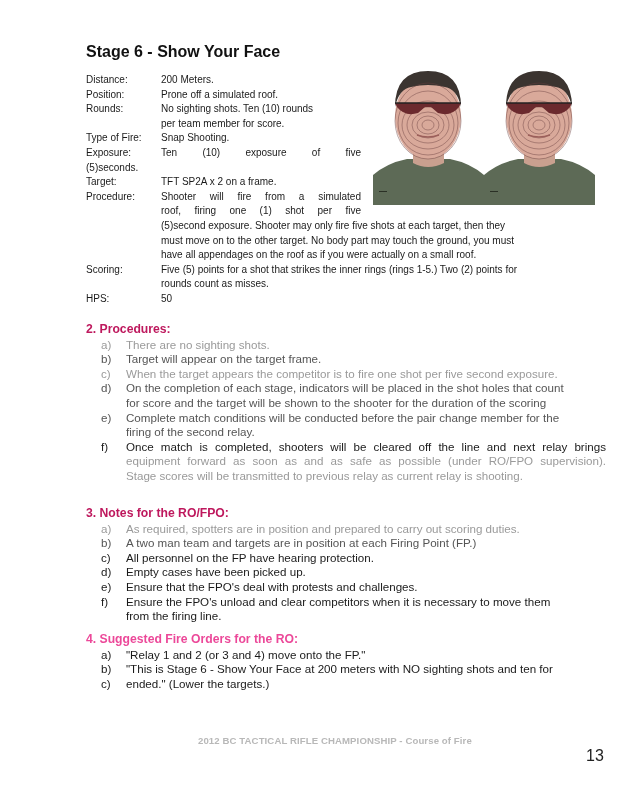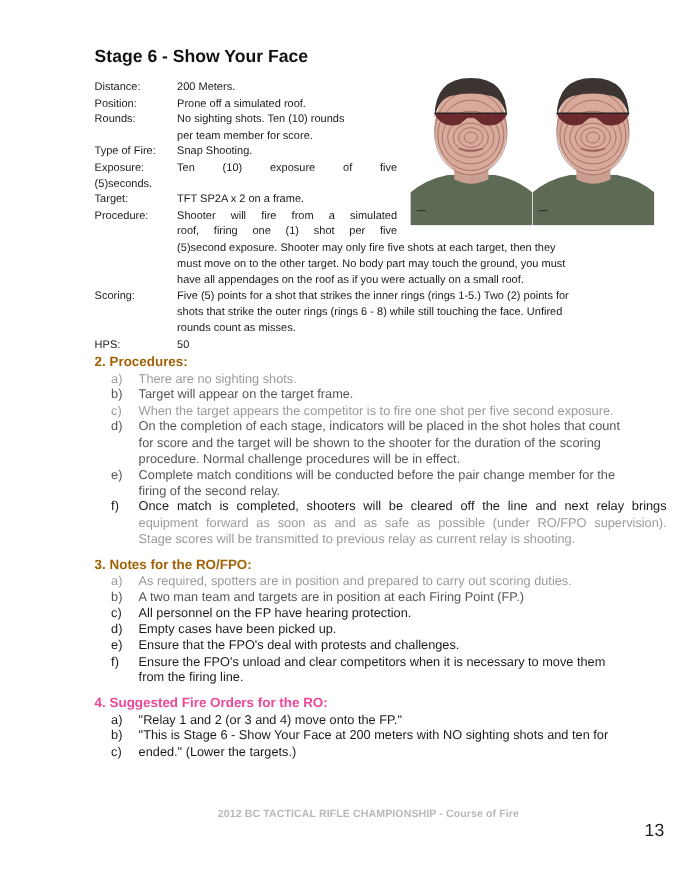--- a/index.html
+++ b/index.html
@@ -10,21 +10,21 @@
   .fields { position:absolute; left:86px; top:73px; width:520px; font-size:10px; line-height:14.6px; }
   .row { position:relative; }
   .lbl { position:absolute; left:0; top:0; }
   .val { margin-left:75px; }
   .val.narrow { width:200px; text-align:justify; text-align-last:left; }
   .val.narrow.jl { text-align-last:justify; }
   .photos { position:absolute; left:373px; top:63px; width:222px; height:142px; display:flex; }
   .face { width:111px; height:142px; position:relative; overflow:hidden; background:#fff; }
   .face svg { display:block; }
   .section { position:absolute; left:86px; width:520px; font-size:11.6px; line-height:14.6px; }
-  .section h2 { margin:0 0 1px 0; font-size:12.2px; font-weight:bold; color:#a16207; }
+  .section h2 { margin:0 0 1px 0; font-size:12.2px; font-weight:bold; color:#be185d; }
   .item { position:relative; padding-left:40px; }
   .item .mk { position:absolute; left:15px; top:0; }
   .faded { color:#9a9a9a; }
   .mid { color:#555; }
   .footer { position:absolute; left:198px; top:735px; font-size:9.6px; font-weight:bold; color:#b8b8b8; letter-spacing:0.1px; }
   .pageno { position:absolute; left:586px; top:747px; font-size:16px; color:#222; }
   .just { text-align:justify; }
 </style>
 </head>
 <body>
@@ -64,21 +64,20 @@
       <span class="lbl">Procedure:</span>
       <div class="val narrow jl">Shooter will fire from a simulated</div>
       <div class="val narrow jl">roof, firing one (1) shot per five</div>
       <div class="val">(5)second exposure. Shooter may only fire five shots at each target, then they</div>
       <div class="val">must move on to the other target. No body part may touch the ground, you must</div>
       <div class="val">have all appendages on the roof as if you were actually on a small roof.</div>
     </div>
     <div class="row">
       <span class="lbl">Scoring:</span>
       <div class="val">Five (5) points for a shot that strikes the inner rings (rings 1-5.) Two (2) points for</div>
-      <div class="val">shots that strike the outer rings (rings 6 - 8) while still touching the face. Unfired</div>
       <div class="val">rounds count as misses.</div>
     </div>
     <div class="row">
       <span class="lbl">HPS:</span>
       <div class="val">50</div>
     </div>
   </div>
 
   <div class="photos">
     <div class="face">
@@ -138,21 +137,20 @@
       <div>Target will appear on the target frame.</div>
     </div>
     <div class="item faded">
       <span class="mk">c)</span>
       <div>When the target appears the competitor is to fire one shot per five second exposure.</div>
     </div>
     <div class="item mid">
       <span class="mk">d)</span>
       <div>On the completion of each stage, indicators will be placed in the shot holes that count</div>
       <div>for score and the target will be shown to the shooter for the duration of the scoring</div>
-      <div>procedure. Normal challenge procedures will be in effect.</div>
     </div>
     <div class="item mid">
       <span class="mk">e)</span>
       <div>Complete match conditions will be conducted before the pair change member for the</div>
       <div>firing of the second relay.</div>
     </div>
     <div class="item">
       <span class="mk">f)</span>
       <div class="just" style="text-align-last:justify;">Once match is completed, shooters will be cleared off the line and next relay brings</div>
       <div class="faded just" style="text-align-last:justify;">equipment forward as soon as and as safe as possible (under RO/FPO supervision).</div>

